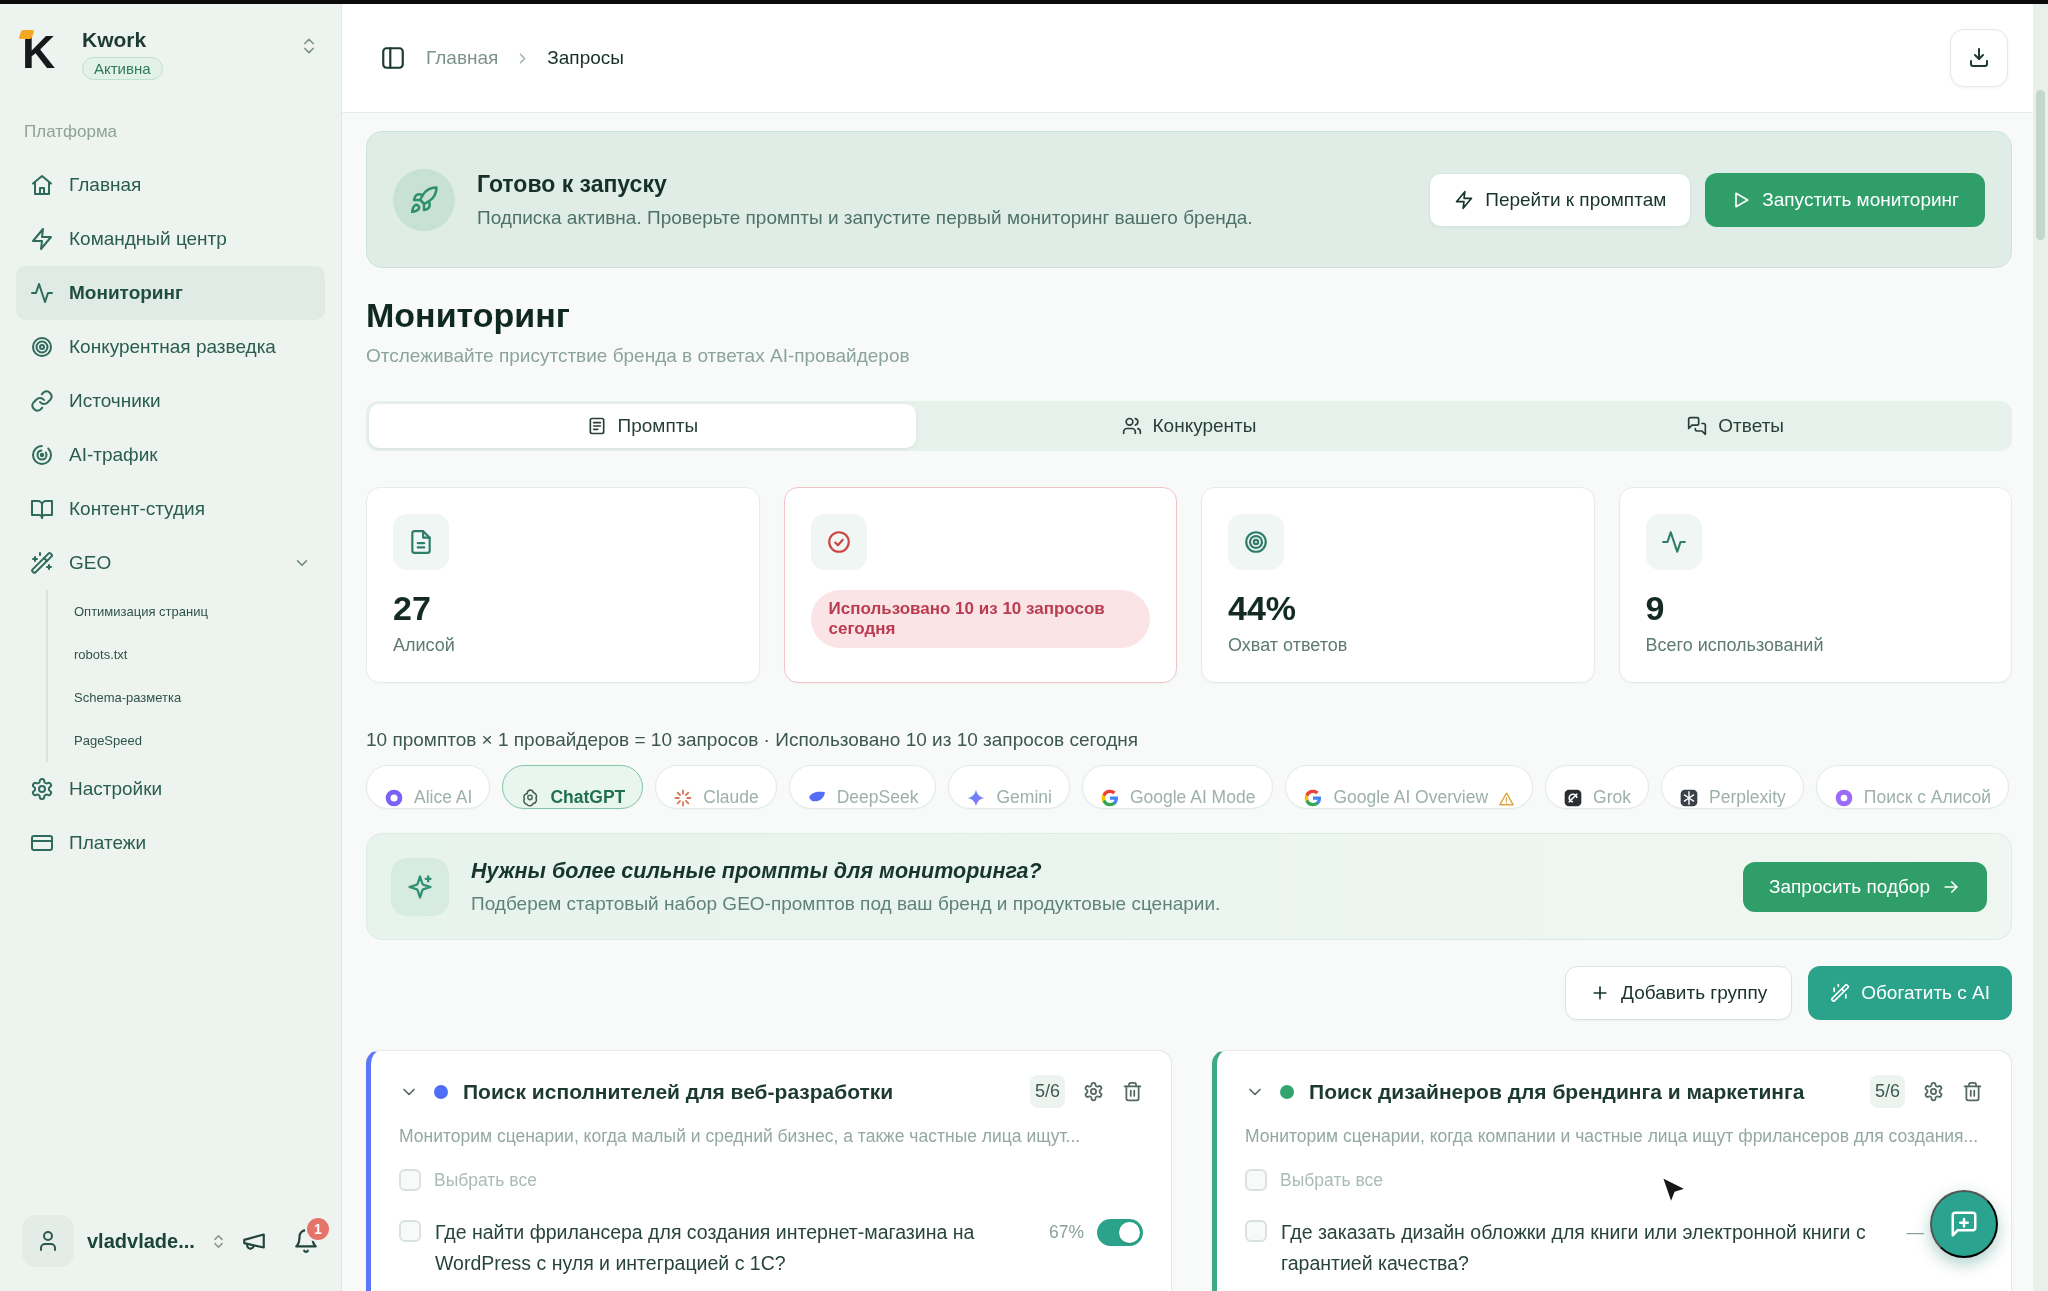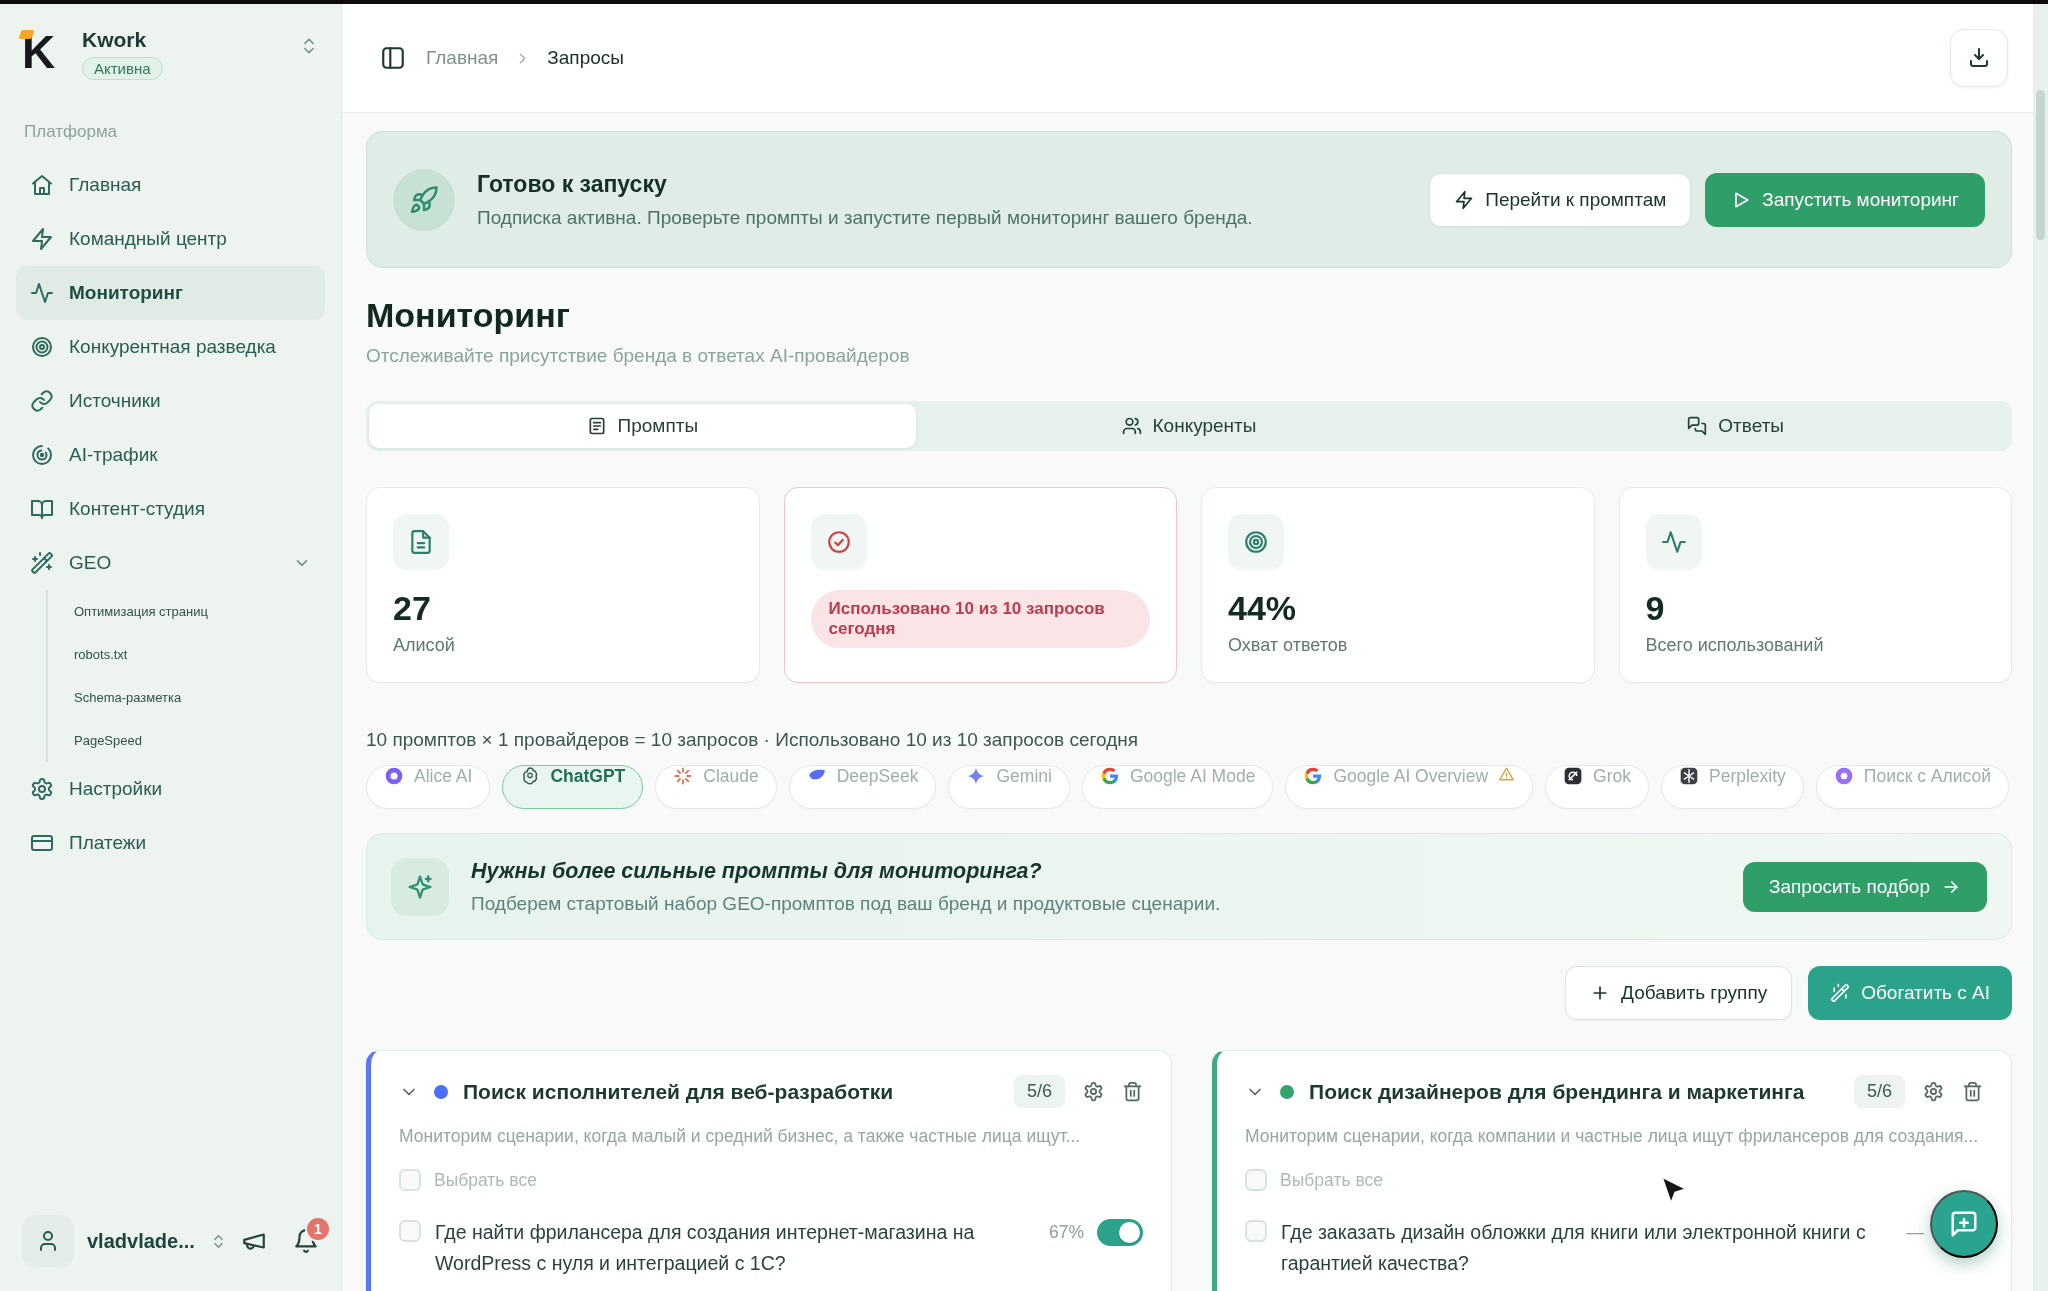--- a/index.html
+++ b/index.html
@@ -75,21 +75,21 @@
   .stat-top{display:flex;gap:20px;flex-direction:column;}
   .stat-ic{width:56px;height:56px;border-radius:14px;background:#f0f6f3;display:flex;align-items:center;justify-content:center;color:var(--teal-ic);flex-shrink:0;}
   .stat-ic.red{color:var(--red);}
   .stat-val{font-size:34px;font-weight:700;color:#132b23;line-height:1.1;}
   .stat-val .suffix{font-size:22px;font-weight:400;color:#9fb3ab;}
   .stat-label{margin-top:8px;font-size:18px;color:#5d7b71;}
   .stat-badge{display:inline-block;margin-top:20px;background:var(--red-badge-bg);color:var(--red-badge-text);font-size:17px;font-weight:600;padding:9px 18px;border-radius:999px;}
 
   .usage-line{margin-top:46px;font-size:19px;color:#3c5750;}
   .chips{margin-top:14px;display:flex;gap:12px;}
-  .chip{height:44px;border-radius:999px;border:1px solid #e3eae6;background:#fff;padding:0 17px;display:flex;align-items:flex-start;gap:10px;font-size:17.5px;color:var(--chip-text);cursor:pointer;white-space:nowrap;box-shadow:0 1px 2px rgba(20,40,30,.03);}
+  .chip{height:44px;border-radius:999px;border:1px solid #e3eae6;background:#fff;padding:0 17px;display:flex;align-items:flex-end;gap:10px;font-size:17.5px;color:var(--chip-text);cursor:pointer;white-space:nowrap;box-shadow:0 1px 2px rgba(20,40,30,.03);}
   .chip .cic{width:20px;height:20px;flex-shrink:0;}
   .chip.selected{background:#e9f6ef;border-color:#82c8a6;color:#1f6f50;font-weight:600;}
   .warn-ic{color:#e0a53f;}
 
   .promo{margin-top:24px;height:107px;border-radius:16px;background:linear-gradient(90deg,#e7f3ed,#f0f7f2);border:1px solid #dcebe3;display:flex;align-items:center;padding:0 24px;gap:22px;}
   .promo-ic{width:58px;height:58px;border-radius:16px;background:#d7ebe0;display:flex;align-items:center;justify-content:center;color:#2f9073;flex-shrink:0;}
   .promo-title{font-size:21.5px;font-weight:700;color:#16352c;font-style:italic;}
   .promo-sub{margin-top:9px;font-size:19px;color:#5f837a;}
   .promo .btn{margin-left:auto;height:50px;}
 
@@ -99,21 +99,21 @@
   .groups{margin-top:30px;display:flex;gap:40px;}
   .group-card{flex:1;background:#fff;border:1px solid #e4ebe7;border-radius:14px;padding:24px 28px;height:430px;box-shadow:0 1px 3px rgba(20,40,30,.04);}
   .group-card.blue{border-left:5px solid var(--blue);}
   .group-card.green{border-left:5px solid #3fa984;}
   .g-head{display:flex;align-items:center;gap:15px;}
   .g-chev{color:#53685f;}
   .g-dot{width:14px;height:14px;border-radius:50%;flex-shrink:0;}
   .g-dot.blue{background:#4f6ef7;} .g-dot.green{background:var(--grn-dot);}
   .g-title{font-size:21px;font-weight:700;color:#1c3a31;}
   .g-right{margin-left:auto;display:flex;align-items:center;gap:18px;color:#53685f;}
-  .g-count{background:#edf4f0;border-radius:8px;padding:6px 13px;font-size:18px;color:#3c5a50;}
+  .g-count{background:#edf4f0;border-radius:8px;padding:6px 5px;font-size:18px;color:#3c5a50;}
   .g-desc{margin-top:18px;font-size:17.5px;color:#93a8a0;}
   .checkbox{width:22px;height:22px;border-radius:6px;border:2px solid #d9e2de;background:#f7faf8;flex-shrink:0;cursor:pointer;}
   .select-all{margin-top:22px;display:flex;align-items:center;gap:13px;font-size:17.5px;color:#a9bcb4;}
   .g-item{margin-top:26px;display:flex;align-items:flex-start;gap:14px;}
   .g-item .checkbox{margin-top:3px;}
   .g-item-text{width:600px;font-size:19.5px;line-height:31px;color:#27443c;}
   .g-item-right{margin-left:auto;display:flex;align-items:center;gap:13px;padding-top:2px;}
   .g-metric{font-size:17.5px;color:#8aa29a;}
   .toggle{width:46px;height:27px;border-radius:14px;position:relative;cursor:pointer;}
   .toggle.on{background:var(--teal);}

